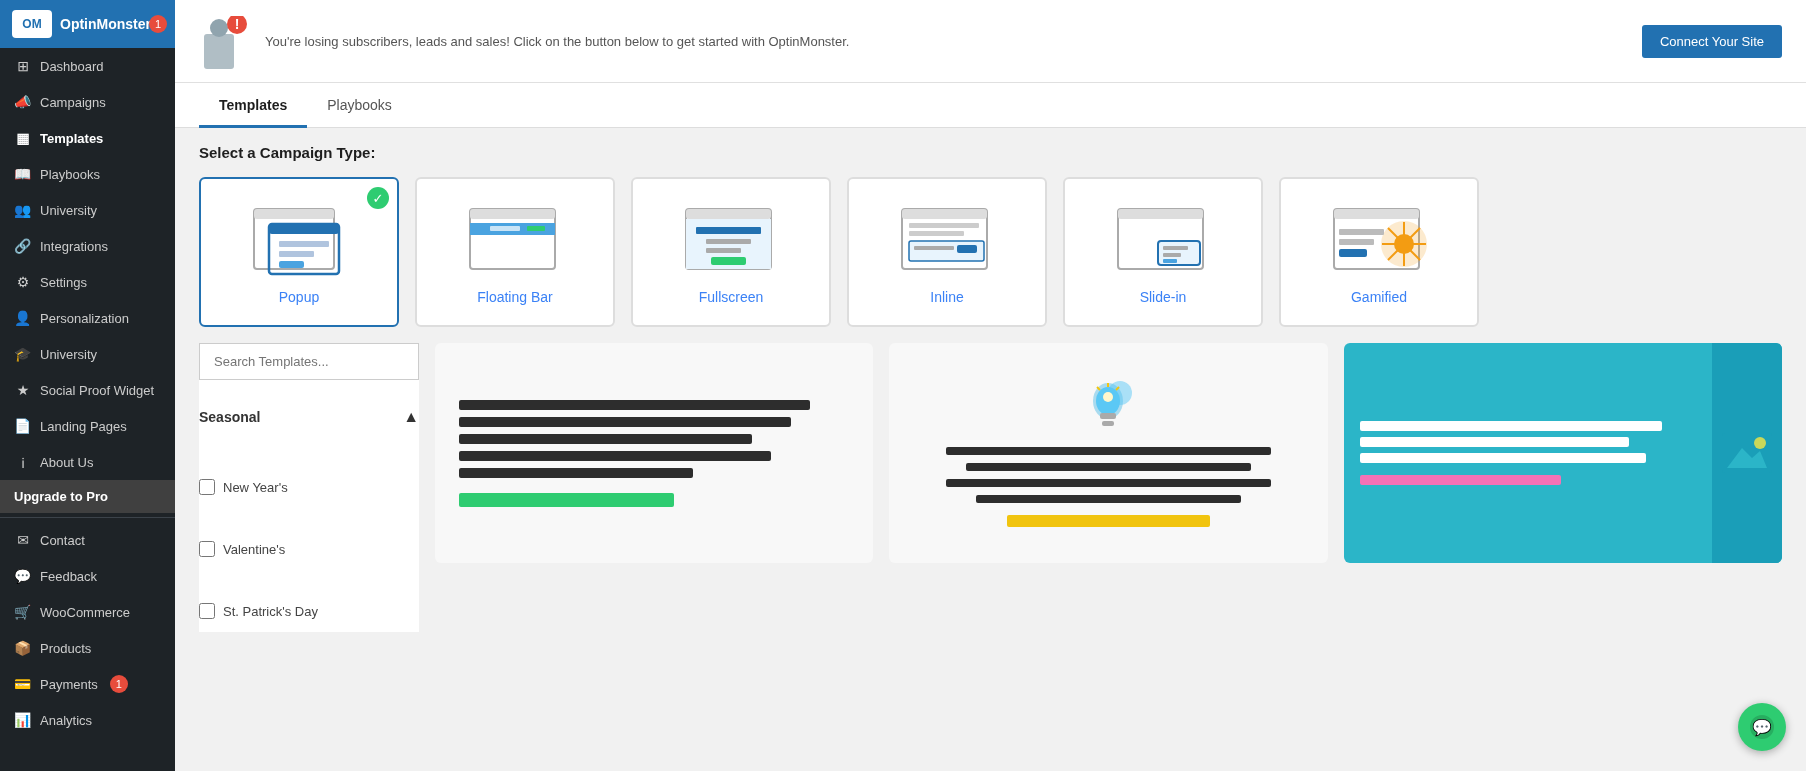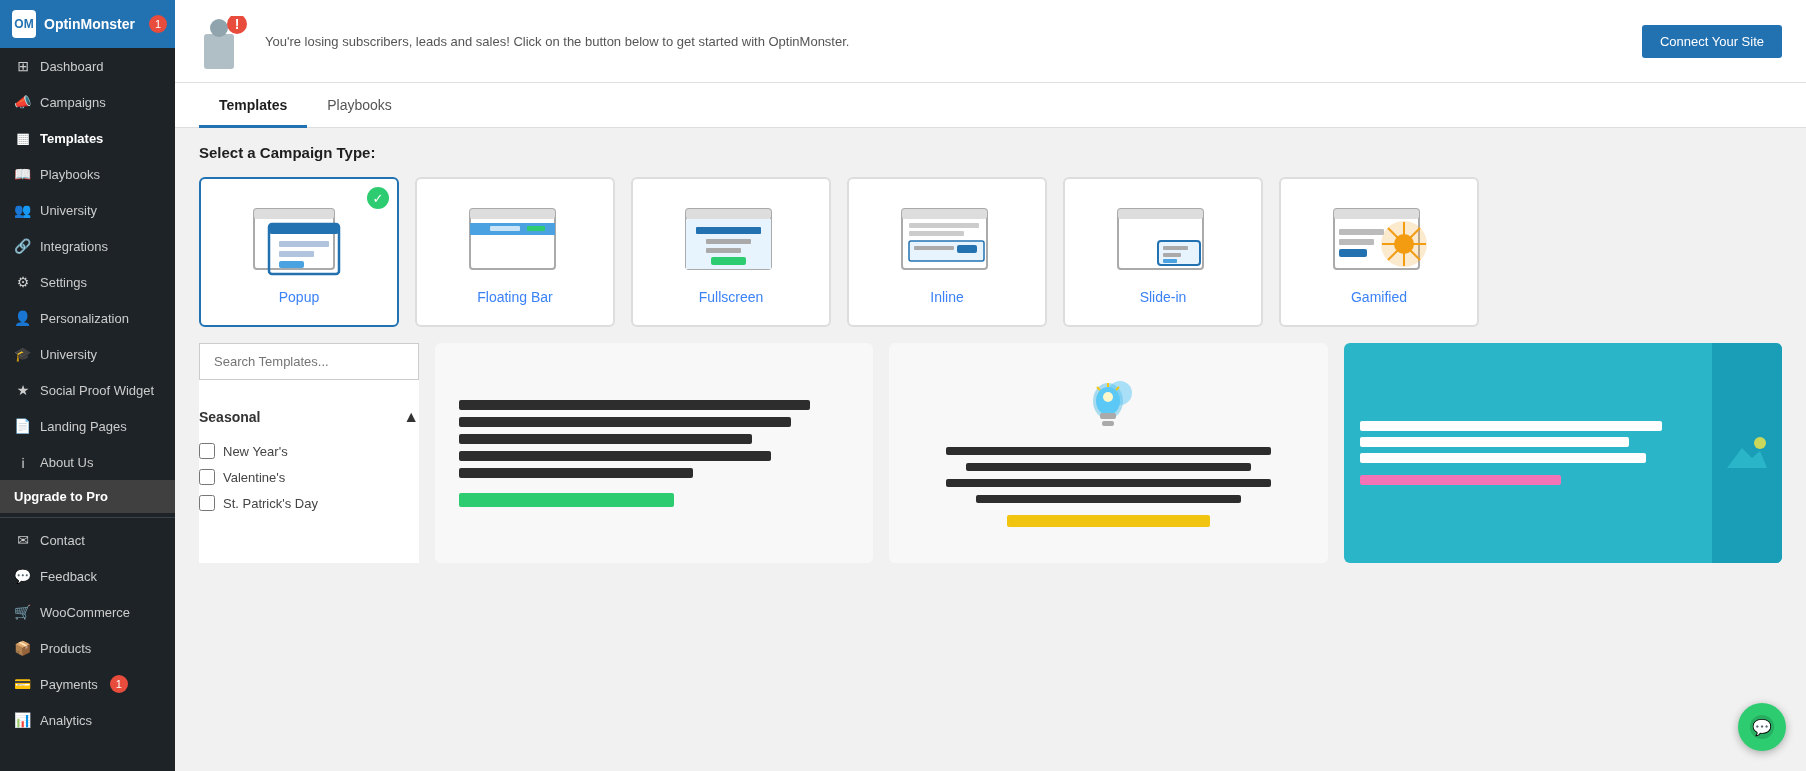--- a/index.html
+++ b/index.html
@@ -19,21 +19,21 @@
     }
     #sidebar-header {
       background: #2271b1;
       padding: 10px 12px;
       display: flex;
       align-items: center;
       gap: 8px;
       position: relative;
     }
     .om-logo {
-      width: 24px;
+      width: 40px;
       height: 28px;
       background: white;
       border-radius: 4px;
       display: flex;
       align-items: center;
       justify-content: center;
       font-weight: bold;
       color: #2271b1;
       font-size: 12px;
     }
@@ -258,20 +258,21 @@
       cursor: pointer;
     }
     .filter-items { padding-bottom: 8px; }
     .filter-item {
       display: flex;
       align-items: center;
       gap: 8px;
       padding: 5px 0;
       font-size: 13px;
       color: #444;
+      margin-top: 36px;
     }
     .filter-item input[type=checkbox] {
       width: 16px;
       height: 16px;
       cursor: pointer;
     }
 
     
     #templates-grid {
       flex: 1;

